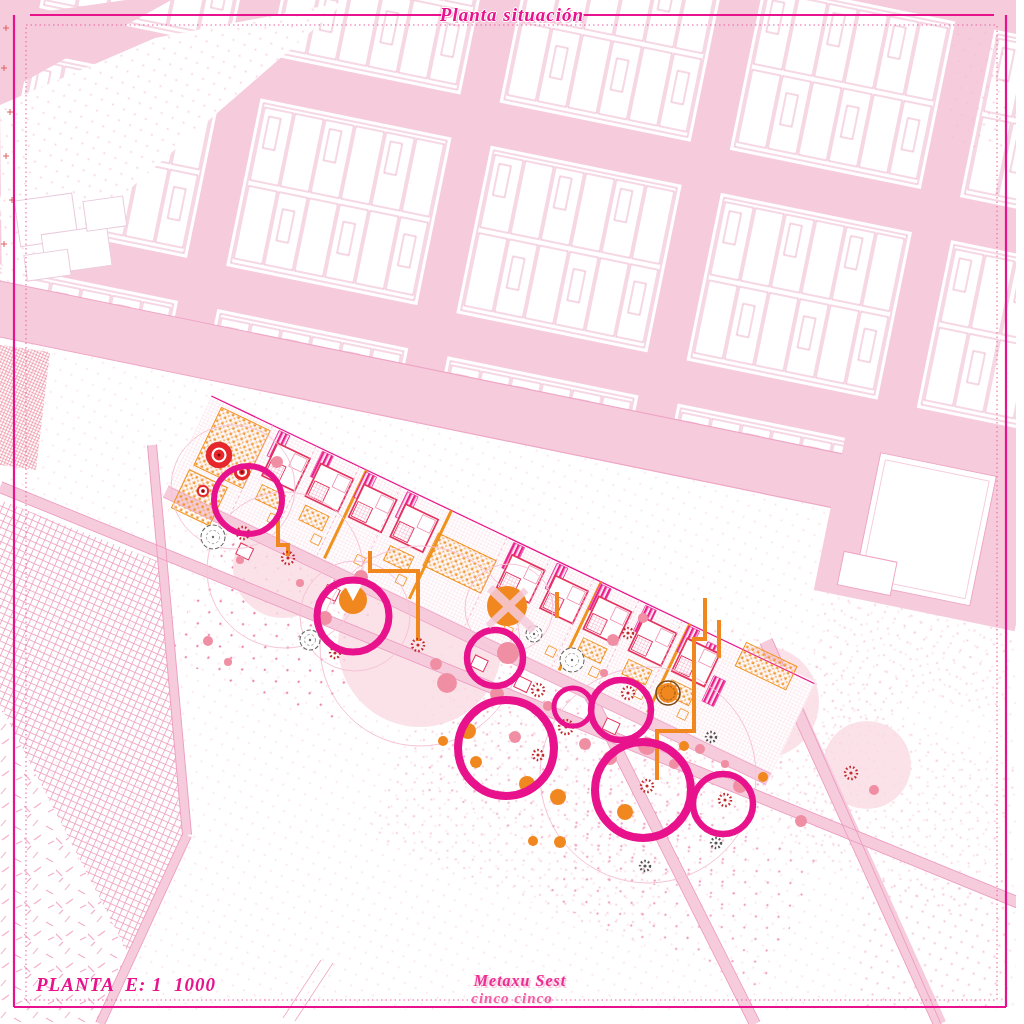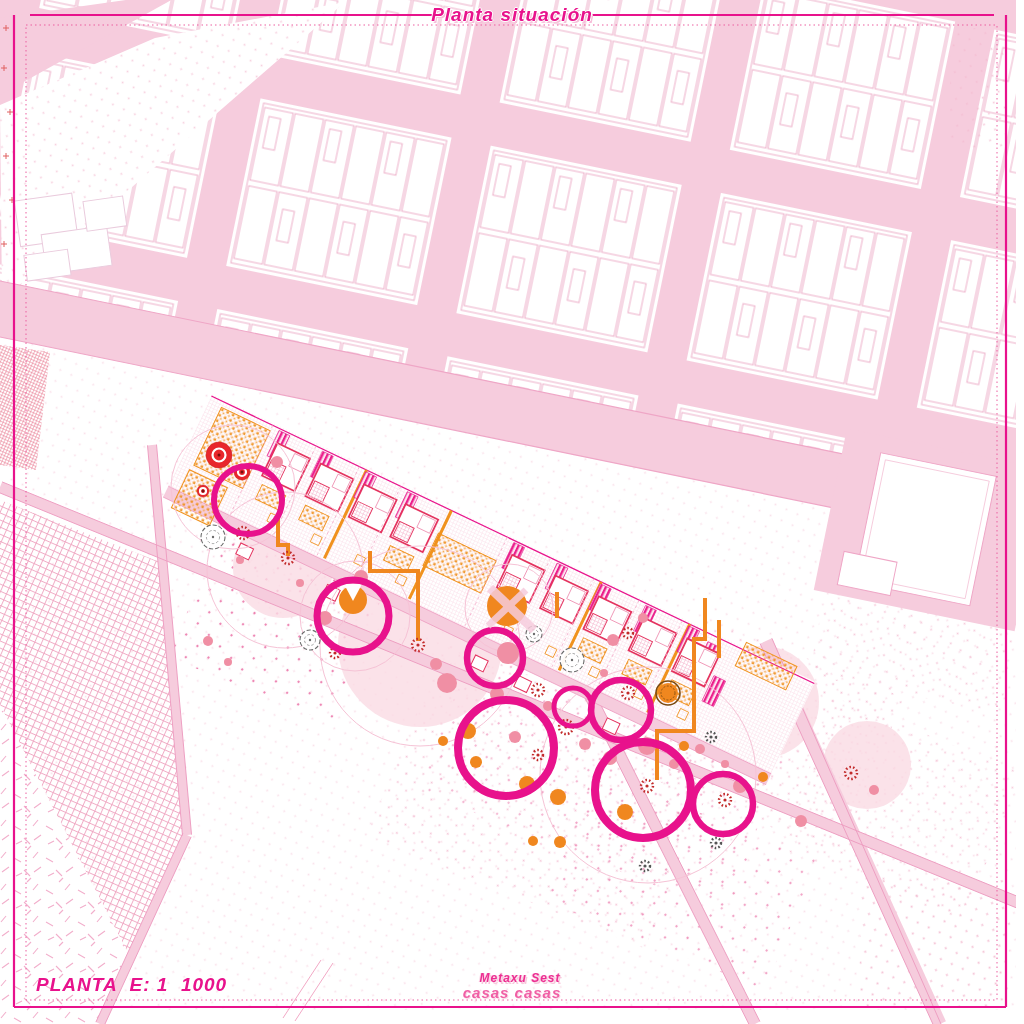--- a/index.html
+++ b/index.html
@@ -1,26 +1,26 @@
 <!DOCTYPE html>
 <html><head>
 <meta charset="utf-8">
 <style>
   html,body{margin:0;padding:0;background:#ffffff;}
   #stage{position:relative;width:1016px;height:1024px;overflow:hidden;background:#fff;
-         font-family:Liberation Sans, sans-serif;}
+         font-family:Liberation Serif, serif;}
   #plan-svg{position:absolute;left:0;top:0;}
   .ovl{position:absolute;z-index:5;}
   #title-block{top:4px;left:0;width:1024px;text-align:center;
     font-style:italic;font-weight:bold;font-size:19px;color:#E8128C;letter-spacing:1px;
     text-shadow:1px 0 0 #fff,-1px 0 0 #fff,0 1px 0 #fff,0 -1px 0 #fff,2px 2px 0 #F7BFD9;}
   #scale-block{left:36px;top:974px;font-style:italic;font-weight:bold;font-size:19px;
     color:#E8128C;white-space:pre;letter-spacing:1px;text-align:right;}
   #studio-block{left:0;top:972px;width:1024px;text-align:center;line-height:1.1;}
-  #studio-name{font-style:italic;font-weight:bold;font-size:12px;color:#EC2E92;letter-spacing:1px;
+  #studio-name{font-style:italic;font-weight:bold;font-size:16px;color:#EC2E92;letter-spacing:1px;
     text-shadow:1px 0 0 #FBD9E8,-1px 0 0 #FBD9E8,1.8px 1.8px 0 #F8C7DC;margin-left:16px;}
   #project-name{font-style:italic;font-weight:bold;font-size:15px;color:#F05FA5;letter-spacing:1px;
     text-shadow:1px 1px 0 #FBD9E8;}
 </style>
 </head>
 <body>
 
 <div id="stage">
 
 <svg id="plan-svg" width="1024" height="1024" viewBox="0 0 1024 1024" xmlns="http://www.w3.org/2000/svg">
@@ -397,16 +397,16 @@
     <line x1="14" y1="1007" x2="1006" y2="1007"></line>
   </g>
   <rect x="26" y="25" width="971" height="975" fill="none" stroke="#EC5FA0" stroke-width="1" stroke-dasharray="1.5 3"></rect>
 </g>
 </svg>
 
 <div class="ovl" id="title-block">Planta situación</div>
 <div class="ovl" id="scale-block"><span>PLANTA</span><span>  </span><span>E: 1  1000</span></div>
 <div class="ovl" id="studio-block">
   <div id="studio-name">Metaxu Sest</div>
-  <div id="project-name">casas casas</div>
+  <div id="project-name">cinco cinco</div>
 </div>
 
 </div>
 
 </body></html>

